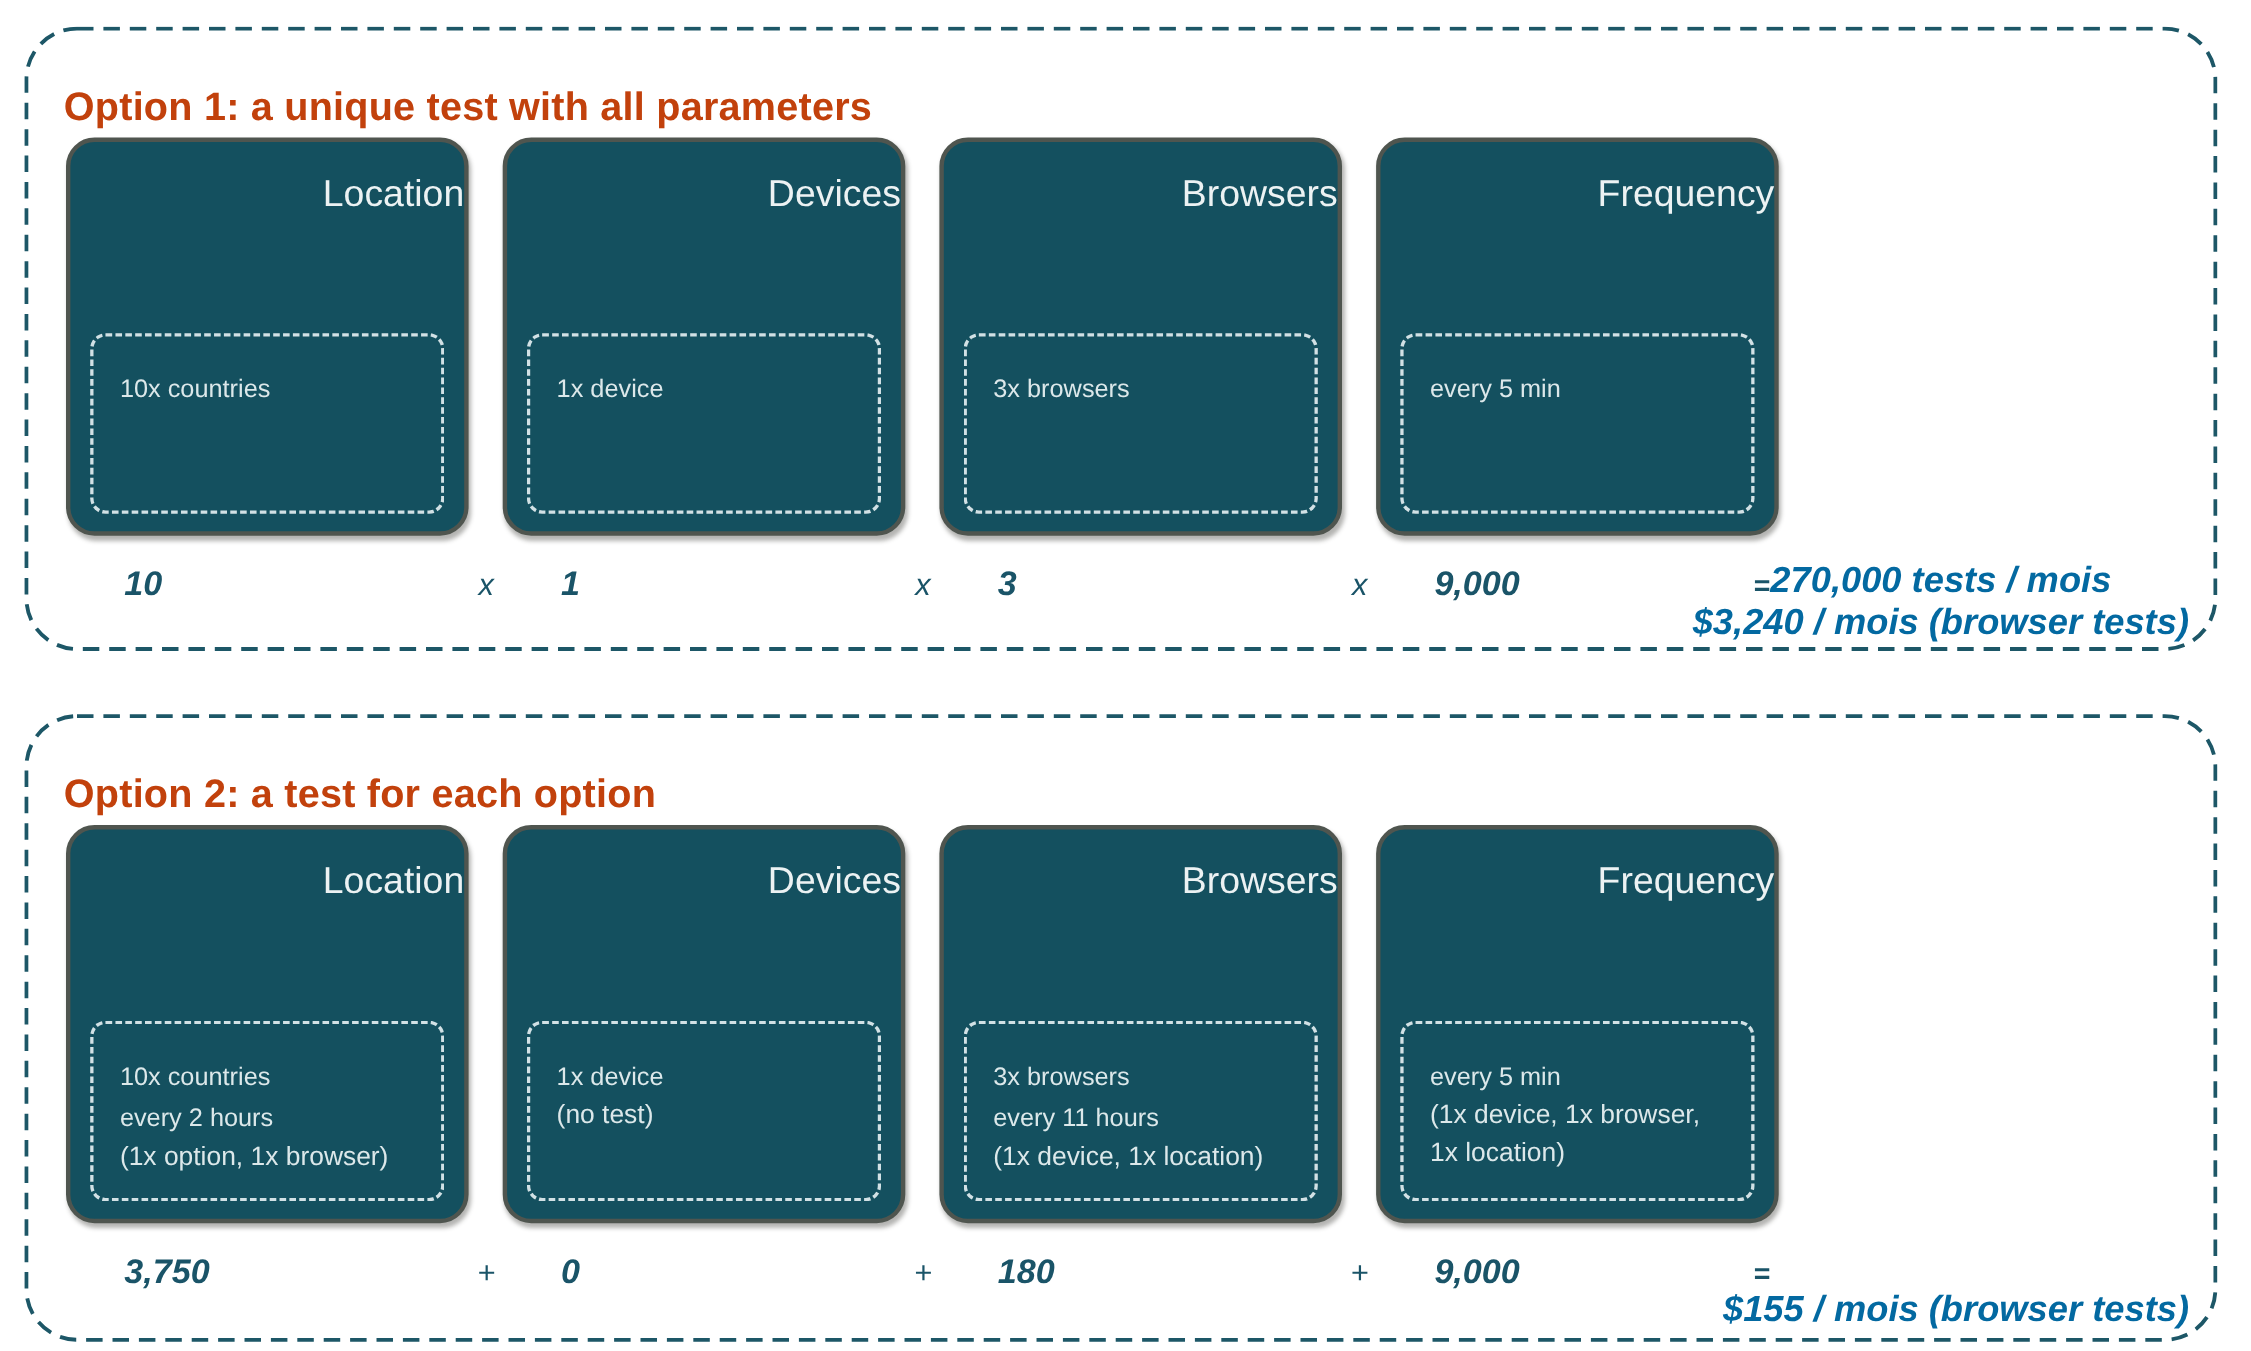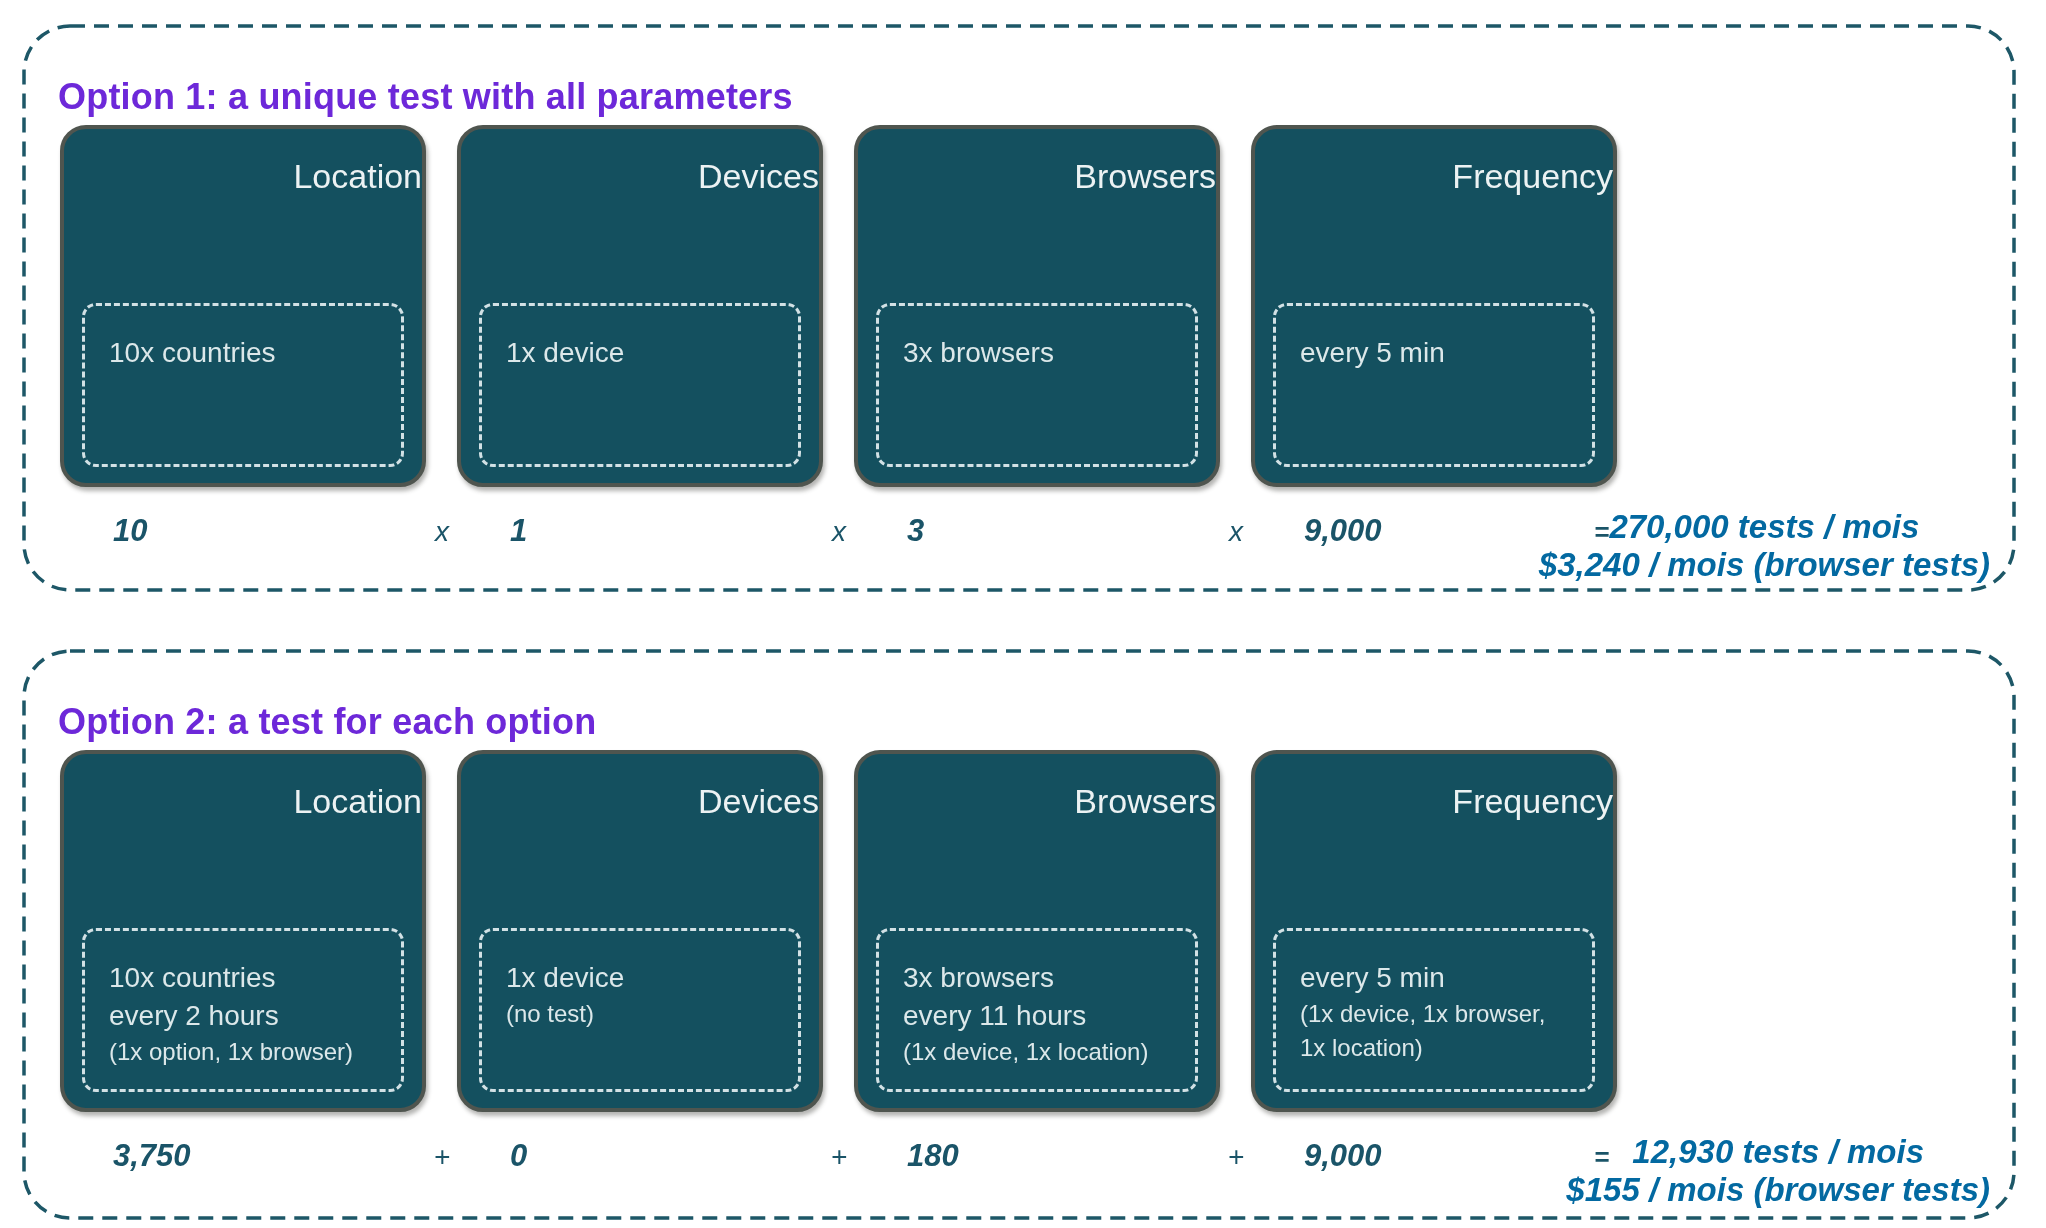--- a/index.html
+++ b/index.html
@@ -7,21 +7,21 @@
     position:relative;
     width:2046px;height:1228px;
     background:#ffffff;
     font-family:"Liberation Sans", sans-serif;
     overflow:hidden;
   }
   .panel{position:absolute;left:22px;width:1994px;}
   .panel-border{position:absolute;left:0;top:0;width:100%;height:100%;pointer-events:none;}
   .panel-title{
     position:absolute;left:36px;top:22px;
-    font-size:36px;font-weight:700;color:#6d28d9;
+    font-size:36px;font-weight:700;color:#c2410c;
     letter-spacing:0.2px;
   }
   .cards-row{position:absolute;left:38px;top:101px;display:flex;gap:31px;}
   .card{
     position:relative;box-sizing:border-box;
     width:366px;height:362px;
     background:#14505f;
     border:4px solid #4f554f;
     border-radius:26px;
     box-shadow:2px 4px 4px rgba(40,40,35,0.35);
@@ -31,21 +31,21 @@
     font-size:34px;font-weight:400;color:#ecf2f3;
   }
   .inner-box{
     position:absolute;left:18px;right:18px;top:174px;height:164px;
     box-sizing:border-box;
     border:3px dashed #d2e1e5;
     border-radius:14px;
     padding:28px 12px 0 24px;
     color:#dce8ea;
   }
-  .inner-line{display:block;font-size:28px;line-height:38px;}
+  .inner-line{display:block;font-size:23px;line-height:38px;}
   .inner-line[data-kind="small"]{font-size:24px;line-height:34px;}
   .calc-val{
     position:absolute;top:489px;width:260px;
     font-size:31px;font-style:italic;font-weight:700;color:#1a5468;
   }
   .calc-op{
     position:absolute;top:492px;width:100px;text-align:center;
     font-size:28px;font-style:italic;font-weight:400;color:#1a5468;
   }
   .calc-equals{
@@ -160,18 +160,18 @@
 
     <span class="calc-val v0">3,750</span>
     <span class="calc-op  o0">+</span>
     <span class="calc-val v1">0</span>
     <span class="calc-op  o1">+</span>
     <span class="calc-val v2">180</span>
     <span class="calc-op  o2">+</span>
     <span class="calc-val v3">9,000</span>
     <span class="calc-equals">=</span>
     <div class="calc-result">
-      <span>12,930 tests / mois</span><br>
+      <br>
       <span>$155 / mois (browser tests)</span>
     </div>
   </section>
 
 </div>
 
 </body></html>

